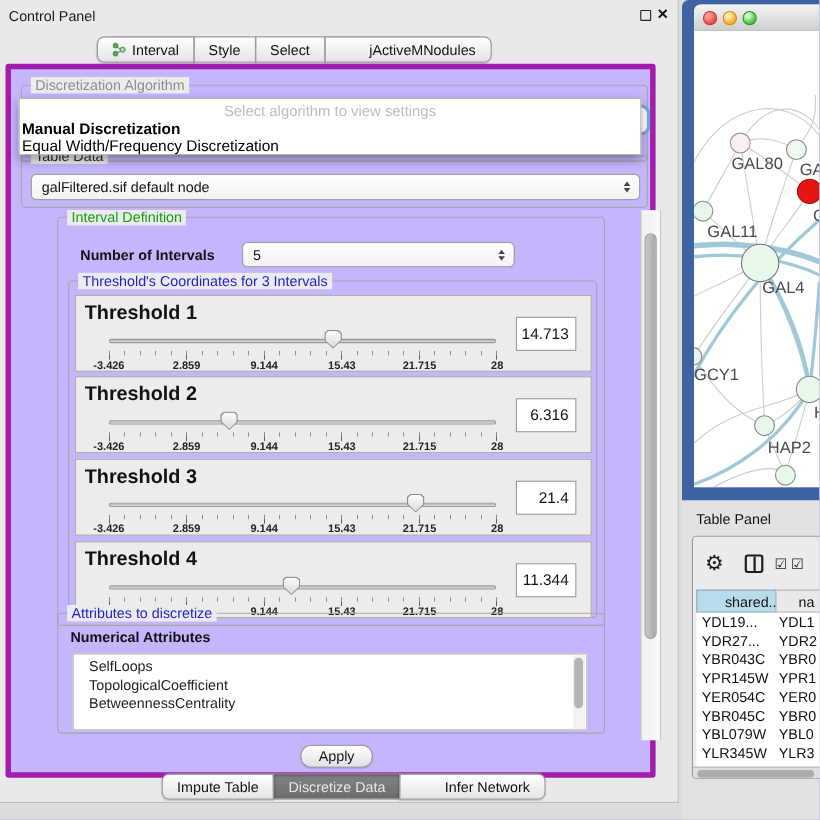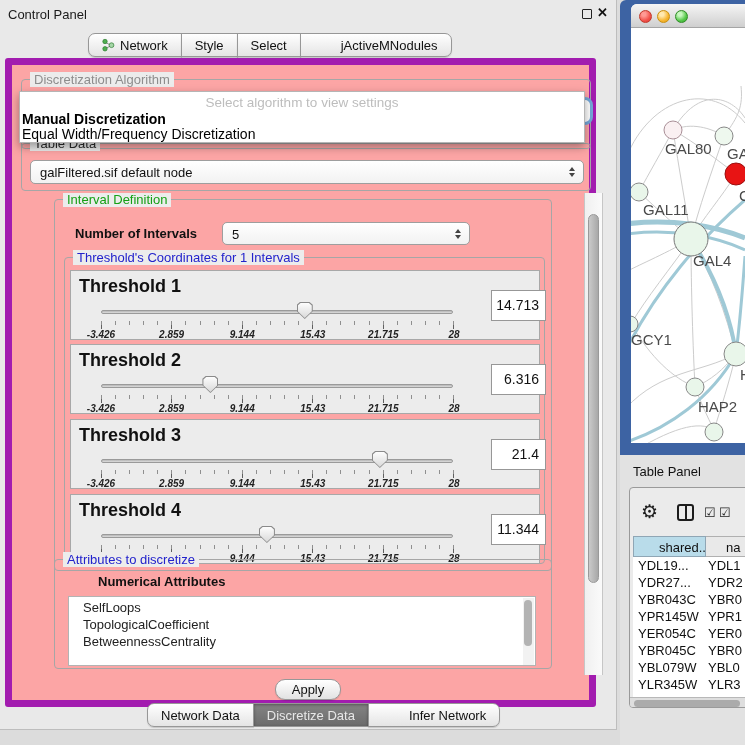--- a/index.html
+++ b/index.html
@@ -18,21 +18,21 @@
   .seg-tabs { display:flex; height:24px; }
   .seg-tab { display:flex; align-items:center; padding:0 13px; font-size:13px; color:#111; background:linear-gradient(#ffffff,#e4e4e4); border:1px solid #979797; margin-left:-1px; white-space:nowrap; box-shadow:0 1px 1px rgba(0,0,0,0.15); }
   .seg-tab:first-child { border-radius:7px 0 0 7px; margin-left:0; }
   .seg-tab:last-child { border-radius:0 7px 7px 0;padding-left:40px; }
   .seg-tab.selected { background:linear-gradient(#838383,#6c6c6c); color:#e8e8e8; box-shadow:inset 0 1px 3px rgba(0,0,0,0.35); }
   #top-tabs { left:88px; top:33px; }
   #bottom-tabs { left:147px; top:703px; }
   .tab-net-icon { width:13px; height:14px; margin-right:5px; }
 
   
-  #outer-panel { left:5px; top:58px; width:591px; height:649px; background:#fca5a5; border:7px solid #a21caf; border-radius:3px; }
+  #outer-panel { left:5px; top:58px; width:591px; height:649px; background:#c4b5fd; border:5px solid #a21caf; border-radius:3px; }
 
   
   .group { position:absolute; border:1px solid #a6a6a6; border-radius:4px; }
   .group-title { position:absolute; top:-8px; left:8px; background:#ececec; padding:0 4px; font-size:13px; line-height:15px; white-space:nowrap; }
 
   
   #algo-group { left:9px; top:14px; width:570px; height:70px; }
   #algo-group .group-title { color:#8d8d8d; }
   #algo-combo { left:15px; top:32px; width:566px; height:28px; border:3px solid #74a7d8; border-radius:8px; background:#fff; }
 
@@ -71,27 +71,27 @@
   .tpanel { position:absolute; left:5px; width:470px; height:70px; border:1px solid #a8a8a8; background:#ececec; }
   .tpanel .tlabel { position:absolute; left:8px; top:5px; font-size:18px; font-weight:700; color:#111; }
   .slider { position:absolute; left:30px; top:30px; width:353px; height:36px; }
   .track { position:absolute; left:0; top:9px; width:352px; height:4px; background:linear-gradient(#b5b5b5,#dedede); border:1px solid #9a9a9a; border-radius:3px; }
   .thumb { position:absolute; top:1px; width:16px; height:17px; transform:translateX(-50%); background:#8a8a8a; clip-path:polygon(20% 0,80% 0,100% 16%,100% 55%,50% 100%,0 55%,0 16%); }
   .thumb::after { content:""; position:absolute; left:1px; top:1px; right:1px; bottom:1px; background:linear-gradient(#fdfdfd,#d9d9d9); clip-path:polygon(20% 0,80% 0,100% 16%,100% 55%,50% 100%,0 55%,0 16%); }
   .ticks { position:absolute; left:0; top:20px; width:353px; height:9px;
     background-image:repeating-linear-gradient(90deg,#8f8f8f 0 1px,transparent 1px 14.08px),repeating-linear-gradient(90deg,#606060 0 1px,transparent 1px 70.4px);
     background-size:100% 4px,100% 8px; background-repeat:no-repeat; }
   .ticklabels { position:absolute; left:0; top:28px; width:353px; height:12px; }
-  .ticklabels span { position:absolute; transform:translateX(-50%); font-size:10px; font-weight:600; color:#222; white-space:nowrap;font-style:italic; }
+  .ticklabels span { position:absolute; transform:translateX(-50%); font-size:10px; font-weight:600; color:#222; white-space:nowrap; }
   .tl0{left:0%;} .tl1{left:20%;} .tl2{left:40%;} .tl3{left:60%;} .tl4{left:80%;} .tl5{left:100%;}
-  .tvalue { position:absolute; left:400px; top:19px; width:55px; height:31px; background:#fff; border:1px solid #979797; font-size:14px; color:#111; text-align:right; line-height:29px; padding-right:6px;margin-left:20px; }
+  .tvalue { position:absolute; left:400px; top:19px; width:55px; height:31px; background:#fff; border:1px solid #979797; font-size:14px; color:#111; text-align:right; line-height:29px; padding-right:6px; }
 
   #attrs-group { left:37px; top:366px; width:498px; height:110px; }
   #attrs-group > .group-title { color:#2222cc; }
-  #numattr-label { left:11px; top:14px; font-size:13px; font-weight:700; color:#111;margin-left:32px; }
+  #numattr-label { left:11px; top:14px; font-size:13px; font-weight:700; color:#111; }
   #attr-list { left:13px; top:36px; width:468px; height:70px; background:#fff; border:1px solid #b3b3b3; overflow:hidden; }
   .attr-item { position:absolute; left:14px; font-size:13px; color:#222; height:18px; line-height:18px; white-space:nowrap; }
   #attr-scrollbar { position:absolute; right:1px; top:1px; width:11px; height:68px; background:#f2f2f2; }
   #attr-scroll-thumb { position:absolute; left:1px; top:2px; width:8px; height:46px; background:#b3b3b3; border-radius:4px; }
 
   #apply-button { left:263px; top:614px; width:66px; height:21px; background:linear-gradient(#ffffff,#e2e2e2); border:1px solid #979797; border-radius:10px; font-size:13px; color:#111; text-align:center; line-height:19px; box-shadow:0 1px 1px rgba(0,0,0,0.12); }
 
   
   #net-frame { left:620px; top:0; width:125px; height:455px; background:#3d63a3; border-radius:6px 0 0 0; }
   #net-window { position:absolute; left:11px; top:4px; width:114px; height:439px; border-radius:6px 0 0 0; overflow:hidden; background:#fff; }
@@ -134,21 +134,21 @@
 
   <div class="abs seg-tabs" id="top-tabs">
     <div class="seg-tab">
       <svg class="tab-net-icon" viewBox="0 0 13 14">
         <line x1="3" y1="4" x2="9" y2="7.5" stroke="#8a8a8a" stroke-width="1"></line>
         <line x1="3" y1="11" x2="9" y2="7.5" stroke="#8a8a8a" stroke-width="1"></line>
         <circle cx="3" cy="3.5" r="2.2" fill="#4fae4f" stroke="#2e7d32" stroke-width="0.7"></circle>
         <circle cx="3" cy="10.8" r="2.2" fill="#4fae4f" stroke="#2e7d32" stroke-width="0.7"></circle>
         <circle cx="9.5" cy="7.2" r="2.4" fill="#a5d6a7" stroke="#2e7d32" stroke-width="0.7"></circle>
       </svg>
-      <span>Network</span>
+      <span>Interval</span>
     </div>
     <div class="seg-tab">
         <span>Style</span>
       </div>
     <div class="seg-tab">
         <span>Select</span>
       </div>
     <div class="seg-tab">
         <span>jActiveMNodules</span>
       </div>
@@ -185,21 +185,21 @@
         <span class="abs" id="noi-label">Number of Intervals</span>
         <div class="combo" id="noi-combo">
           <span class="cv">5</span>
           <span class="stepper">
               <span class="tri-up"></span>
               <span class="tri-down"></span>
             </span>
         </div>
 
         <div class="group" id="thresh-group">
-          <span class="group-title">Threshold's Coordinates for 1 Intervals</span>
+          <span class="group-title">Threshold's Coordinates for 3 Intervals</span>
 
           <div class="tpanel" style="top:12px">
             <span class="tlabel">Threshold 1</span>
             <div class="slider">
               <div class="track"></div>
               <div class="thumb" style="left: 57.7197%;"></div>
               <div class="ticks"></div>
               <div class="ticklabels">
                 <span class="tl0">-3.426</span>
                 <span class="tl1">2.859</span>
@@ -284,21 +284,21 @@
 
     <div class="abs" id="main-scrollbar">
       <div class="abs" id="main-scroll-thumb"></div>
     </div>
 
     <div class="abs" id="apply-button">Apply</div>
   </div>
 
   <div class="abs seg-tabs" id="bottom-tabs">
     <div class="seg-tab">
-        <span>Network Data</span>
+        <span>Impute Table</span>
       </div>
     <div class="seg-tab selected">
         <span>Discretize Data</span>
       </div>
     <div class="seg-tab">
         <span>Infer Network</span>
       </div>
   </div>
 </div>
 

